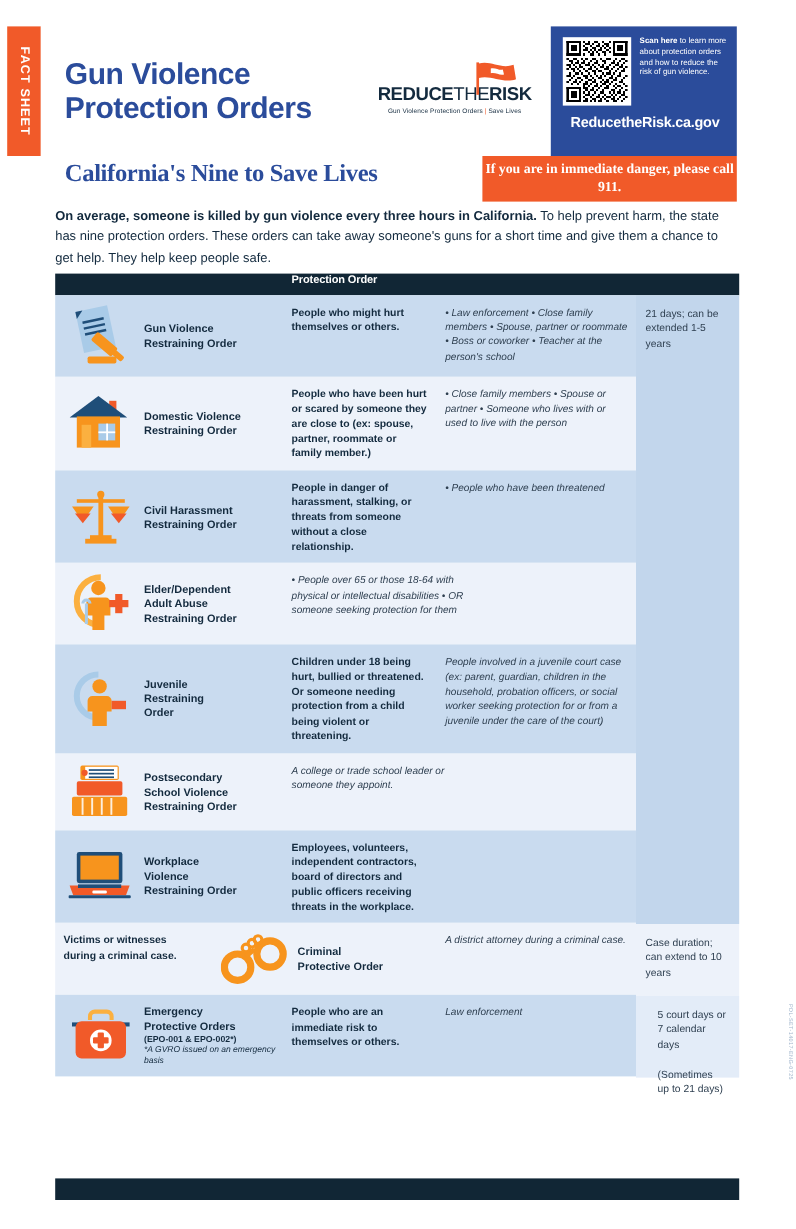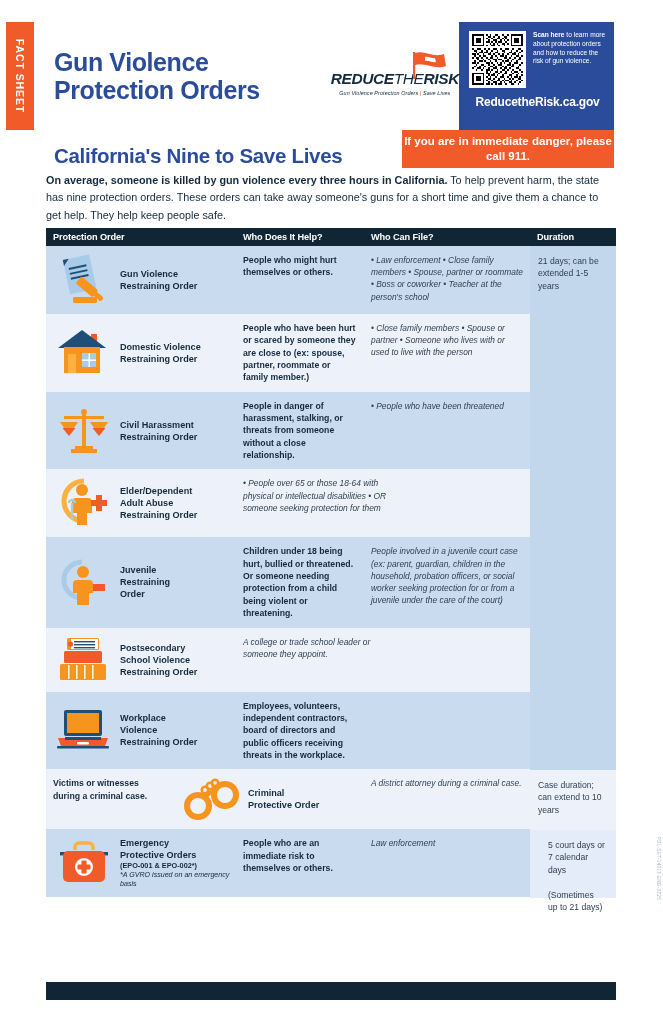--- a/index.html
+++ b/index.html
@@ -49,24 +49,24 @@
   .title-block { flex: 0 0 auto; }
   .title-block .line {
     color: #2B4C9B;
     font-size: 25px;
     font-weight: bold;
     line-height: 1.12;
     letter-spacing: -0.4px;
   }
   .logo-block {
     margin-left: auto;
+    margin-right: 16px;
     text-align: center;
     position: relative;
     padding-top: 14px;
-    font-style: italic;
   }
   .flag { position: absolute; right: 8px; top: -6px; }
   .logo-word {
     font-size: 15.5px; font-weight: bold; letter-spacing: -0.4px;
     color: #132A3E; white-space: nowrap;
   }
   .logo-word .the { color: #132A3E; font-weight: normal; }
   .logo-word .risk { color: #132A3E; }
   .logo-tag {
     font-size: 5.4px; color: #132A3E; margin-top: 2px;
@@ -92,21 +92,21 @@
   .scan-text b { font-weight: bold; }
   .qr-url {
     color: #fff; font-size: 12px; font-weight: bold;
     text-align: center; margin-top: 7px; letter-spacing: -0.2px;
   }
 
   
   .subhead-row {
     position: absolute; left: 34px; top: 130px;
     width: 580px; height: 38px;
-    display: flex; align-items: flex-end;
+    display: flex; align-items: flex-start; font-family: Liberation Serif, serif;
   }
   .subhead {
     color: #2B4C9B; font-size: 20.5px; font-weight: bold;
     padding-left: 20px; padding-top: 4px; letter-spacing: -0.3px;
   }
   .emergency-box {
     margin-left: auto;
     width: 212px; height: 38px;
     background: #F15A29; color: #fff;
     font-size: 11.5px; font-weight: bold; line-height: 1.32;
@@ -123,21 +123,21 @@
   .intro b { font-weight: bold; }
 
   
   .table {
     position: absolute; left: 46px; top: 228px;
     width: 570px;
     font-size: 8.6px; color: #1B2B3A;
   }
   .thead {
     display: flex; background: #112635; color: #fff;
-    height: 18px; align-items: center;
+    height: 18px; align-items: center; flex-direction: column;
   }
   .thead div {
     font-size: 9.2px; font-weight: bold; padding-left: 7px;
     letter-spacing: -0.1px;
   }
   .c1 { width: 190px; flex: 0 0 190px; }
   .c2 { width: 128px; flex: 0 0 128px; }
   .c3 { width: 166px; flex: 0 0 166px; }
   .c4 { width: 86px;  flex: 0 0 86px; }
 

